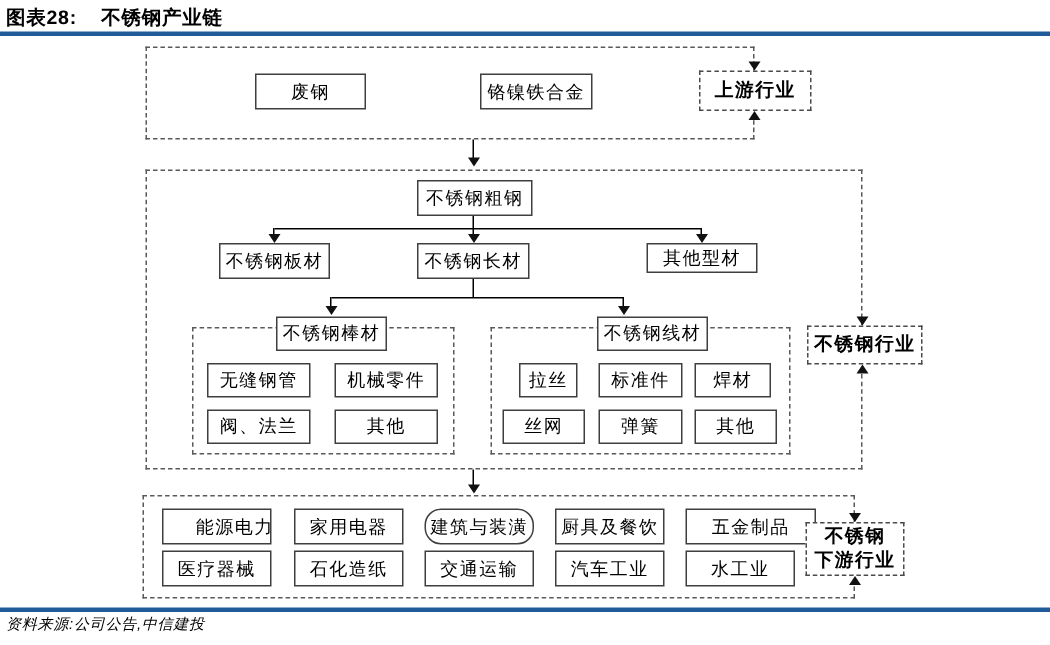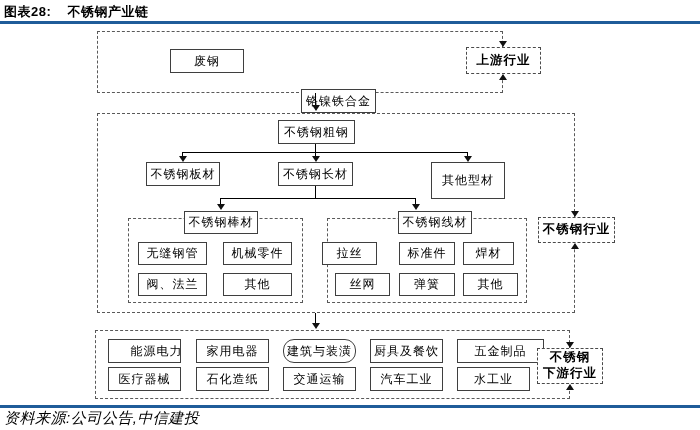--- a/index.html
+++ b/index.html
@@ -4,21 +4,21 @@
 <style>
   html,body{margin:0;padding:0;background:#fff;}
   body{width:700px;height:430px;overflow:hidden;
        font-family:"Liberation Sans","DejaVu Sans",sans-serif;color:#000;}
   #page{position:relative;width:700px;height:430px;background:#fff;}
 
   .title{position:absolute;left:4px;top:3px;font-size:13px;font-weight:bold;
          letter-spacing:.5px;white-space:nowrap;}
   .title .t2{margin-left:12px;}
   .rule{position:absolute;left:0;width:700px;height:2.5px;background:#1F5C99;}
-  .src{position:absolute;left:4px;top:409px;font-size:15px;font-style:italic;
+  .src{position:absolute;left:4px;top:409px;font-size:10px;font-style:italic;
        letter-spacing:.5px;}
 
   .region{position:absolute;border:1px dashed #595959;box-sizing:border-box;background:transparent;}
   .box{position:absolute;box-sizing:border-box;border:1.5px solid #3f3f3f;background:#fff;
        display:flex;align-items:center;justify-content:center;
        font-size:12px;letter-spacing:1px;white-space:nowrap;z-index:1;}
   .side-label{position:absolute;box-sizing:border-box;border:1.2px dashed #4a4a4a;background:#fff;
        display:flex;flex-direction:column;align-items:center;justify-content:center;
        font-size:12.5px;font-weight:bold;letter-spacing:1px;line-height:1.25;
        white-space:nowrap;z-index:3;}
@@ -35,21 +35,21 @@
 <div id="page">
 
   <div class="title">
     <span class="t1">图表28:</span>
     <span class="t2">不锈钢产业链</span>
   </div>
   <div class="rule" style="top:21px;"></div>
 
   <div class="region" style="left:97px;top:31px;width:406px;height:62px;"></div>
   <div class="box" style="left:170px;top:49px;width:74px;height:24px;">废钢</div>
-  <div class="box" style="left:301px;top:49px;width:75px;height:24px;margin-top:40px;">铬镍铁合金</div>
+  <div class="box" style="left:320px;top:49px;width:75px;height:24px;">铬镍铁合金</div>
   <div class="side-label" style="left:466px;top:47px;width:75px;height:27px;">上游行业</div>
   <div class="arr-d" style="left:499px;top:41px;"></div>
   <div class="arr-u" style="left:499px;top:74px;"></div>
 
   <div class="vline" style="left:315px;top:93px;height:13px;"></div>
   <div class="arr-d" style="left:312px;top:105px;"></div>
 
   <div class="region" style="left:97px;top:113px;width:478px;height:200px;"></div>
 
   <div class="box" style="left:278px;top:120px;width:77px;height:24px;">不锈钢粗钢</div>
@@ -58,39 +58,39 @@
   <div class="hline" style="left:183px;top:152px;width:285px;"></div>
   <div class="vline" style="left:182px;top:152px;height:5px;"></div>
   <div class="arr-d" style="left:179px;top:156px;"></div>
   <div class="vline" style="left:315px;top:152px;height:5px;"></div>
   <div class="arr-d" style="left:312px;top:156px;"></div>
   <div class="vline" style="left:467px;top:152px;height:5px;"></div>
   <div class="arr-d" style="left:464px;top:156px;"></div>
 
   <div class="box" style="left:146px;top:162px;width:74px;height:24px;">不锈钢板材</div>
   <div class="box" style="left:278px;top:162px;width:75px;height:24px;">不锈钢长材</div>
-  <div class="box" style="left:431px;top:162px;width:74px;height:37px;font-family:Liberation Serif, serif;">其他型材</div>
+  <div class="box" style="left:431px;top:162px;width:74px;height:20px;font-family:Liberation Serif, serif;">其他型材</div>
 
   <div class="vline" style="left:315px;top:186px;height:12px;"></div>
   <div class="hline" style="left:221px;top:198px;width:195px;"></div>
   <div class="vline" style="left:220px;top:198px;height:8px;"></div>
   <div class="arr-d" style="left:217px;top:204px;"></div>
   <div class="vline" style="left:415px;top:198px;height:8px;"></div>
   <div class="arr-d" style="left:412px;top:204px;"></div>
 
   <div class="region" style="left:128px;top:218px;width:175px;height:85px;"></div>
   <div class="box" style="left:184px;top:211px;width:74px;height:23px;z-index:2;">不锈钢棒材</div>
   <div class="box" style="left:138px;top:242px;width:69px;height:23px;">无缝钢管</div>
   <div class="box" style="left:223px;top:242px;width:69px;height:23px;">机械零件</div>
   <div class="box" style="left:138px;top:273px;width:69px;height:23px;">阀、法兰</div>
   <div class="box" style="left:223px;top:273px;width:69px;height:23px;">其他</div>
 
   <div class="region" style="left:327px;top:218px;width:200px;height:85px;"></div>
   <div class="box" style="left:379px;top:211px;width:74px;height:23px;z-index:2;margin-left:19px;">不锈钢线材</div>
-  <div class="box" style="left:322px;top:242px;width:55px;height:23px;">拉丝</div>
+  <div class="box" style="left:346px;top:242px;width:39px;height:23px;">拉丝</div>
   <div class="box" style="left:399px;top:242px;width:56px;height:23px;">标准件</div>
   <div class="box" style="left:463px;top:242px;width:51px;height:23px;">焊材</div>
   <div class="box" style="left:335px;top:273px;width:55px;height:23px;">丝网</div>
   <div class="box" style="left:399px;top:273px;width:56px;height:23px;">弹簧</div>
   <div class="box" style="left:463px;top:273px;width:55px;height:23px;">其他</div>
 
   <div class="side-label" style="left:538px;top:217px;width:77px;height:26px;">不锈钢行业</div>
   <div class="arr-d" style="left:571px;top:211px;"></div>
   <div class="arr-u" style="left:571px;top:243px;"></div>
 

